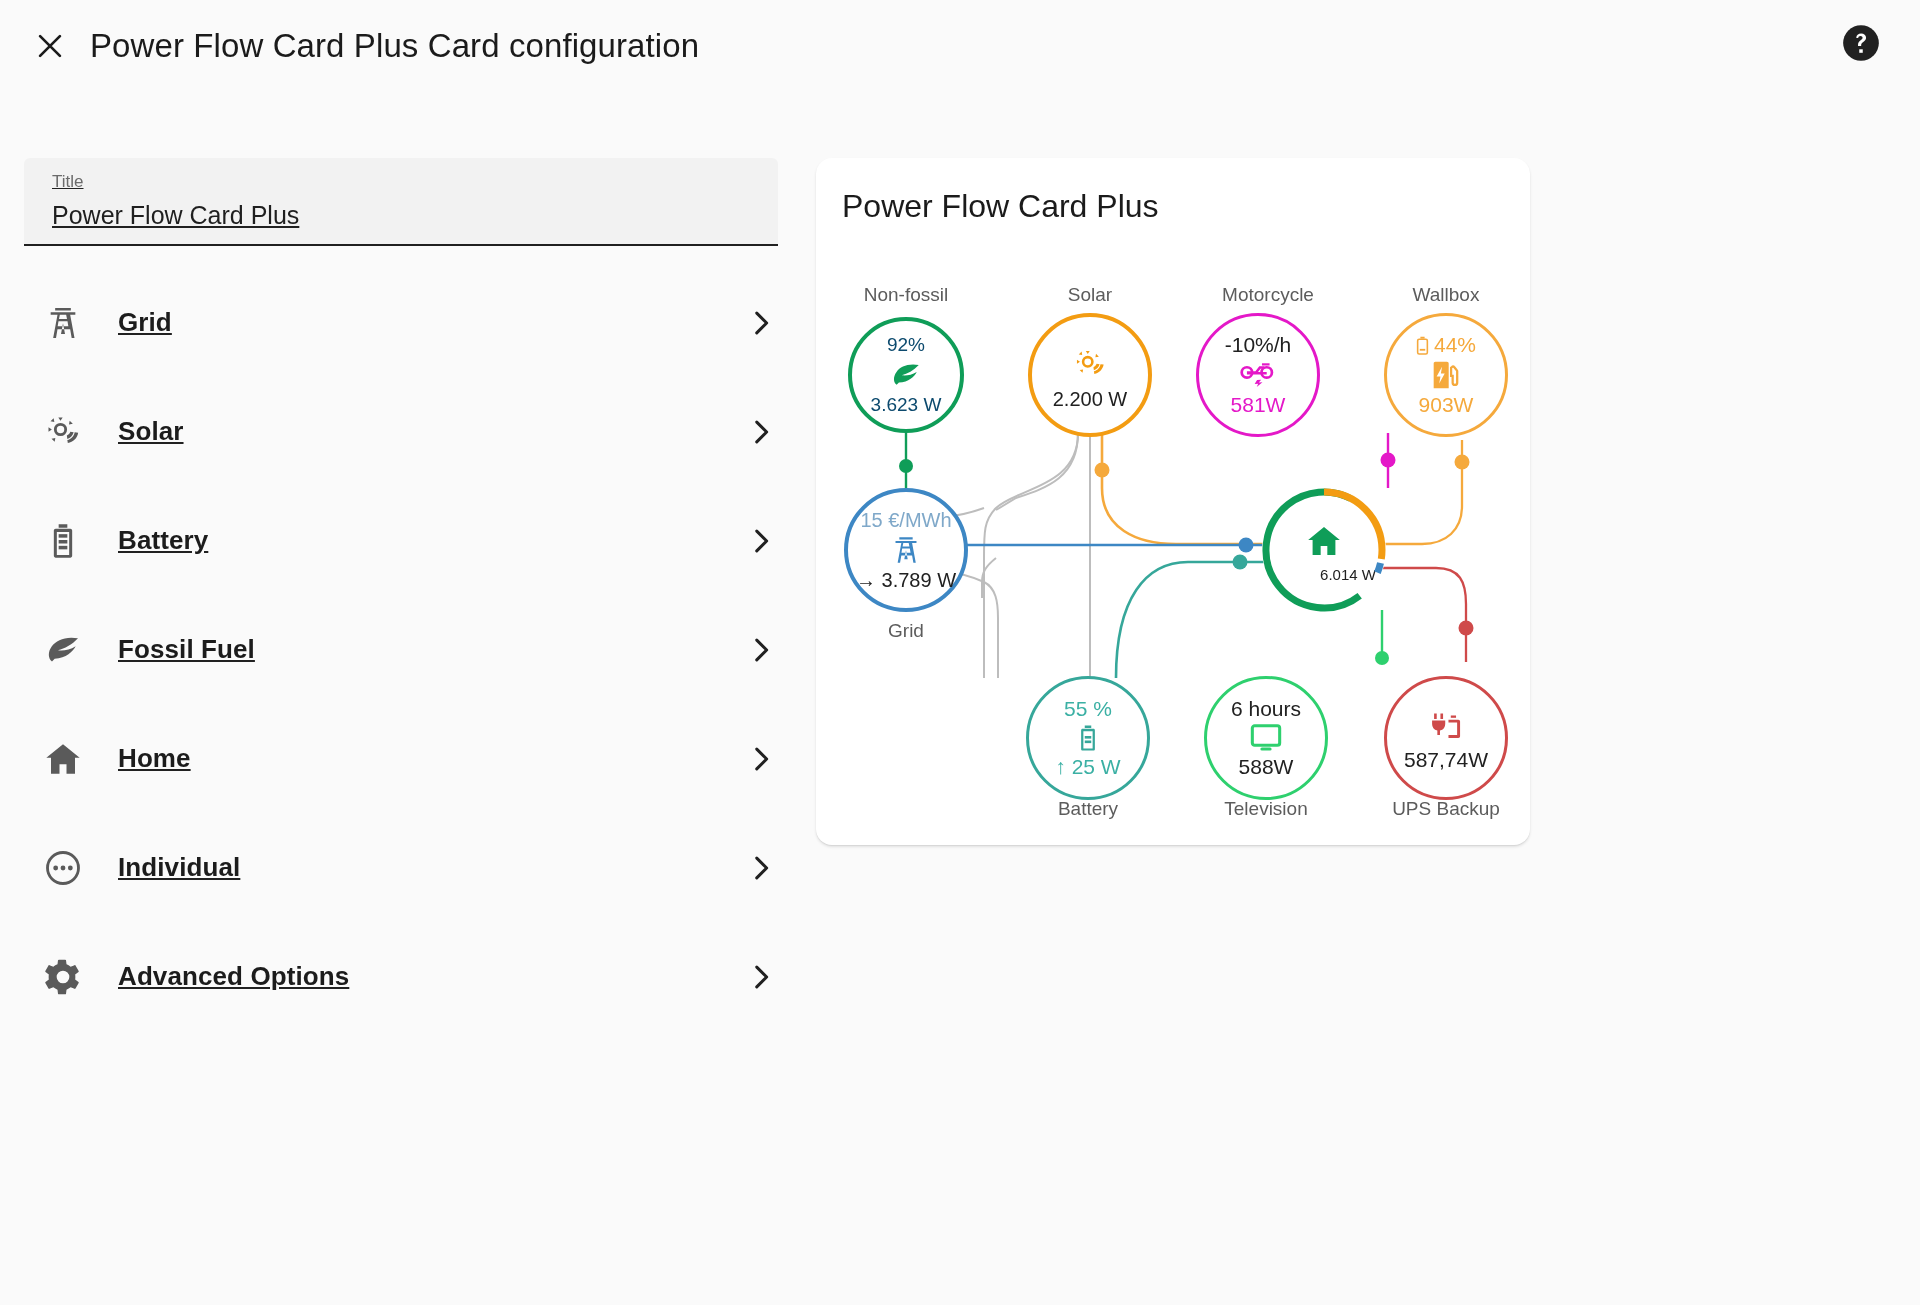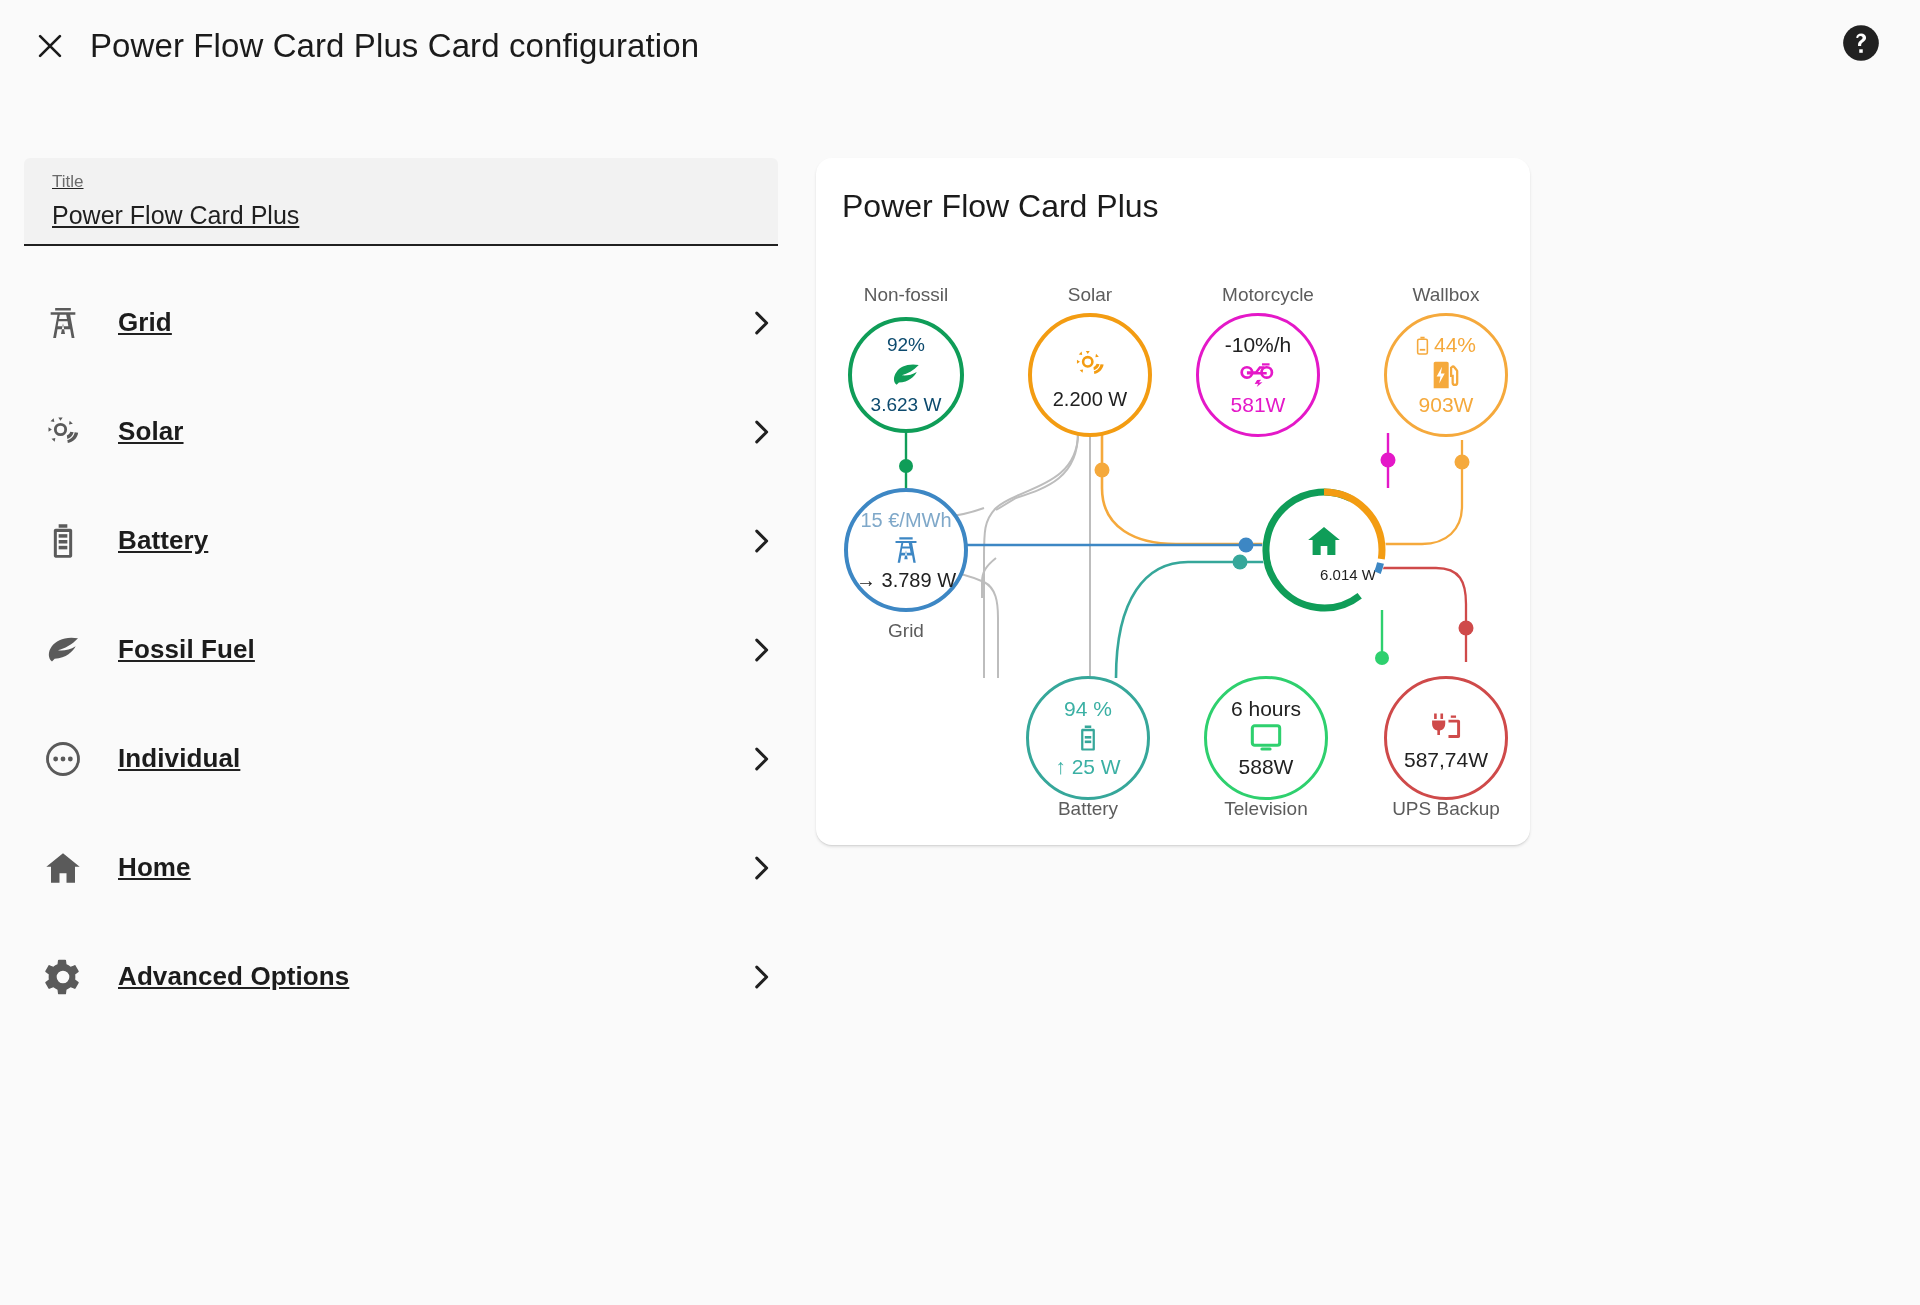--- a/index.html
+++ b/index.html
@@ -206,42 +206,42 @@
       <span class="nav-label">Fossil Fuel</span>
       <span class="nav-chevron">
         <svg width="34" height="34" viewBox="0 0 24 24">
             <path d="M9 5l7 7-7 7" stroke="#202020" stroke-width="2.1" fill="none" stroke-linecap="round" stroke-linejoin="round"></path>
           </svg>
       </span>
     </div>
 
     <div class="nav-row">
       <span class="nav-icon">
+        <svg width="40" height="40" viewBox="0 0 24 24" fill="#5a5a5a">
+          <path d="M12 3.2 2 11.3h2.8v9.5h5.1v-5.6h4.2v5.6h5.1v-9.5H22z"></path>
+        </svg>
+      </span>
+      <span class="nav-label">Home</span>
+      <span class="nav-chevron">
+        <svg width="34" height="34" viewBox="0 0 24 24">
+            <path d="M9 5l7 7-7 7" stroke="#202020" stroke-width="2.1" fill="none" stroke-linecap="round" stroke-linejoin="round"></path>
+          </svg>
+      </span>
+    </div>
+
+    <div class="nav-row">
+      <span class="nav-icon">
         <svg width="40" height="40" viewBox="0 0 24 24">
           <circle cx="12" cy="12" r="9.3" fill="none" stroke="#5a5a5a" stroke-width="1.7"></circle>
           <circle cx="7.6" cy="12" r="1.45" fill="#5a5a5a"></circle>
           <circle cx="12" cy="12" r="1.45" fill="#5a5a5a"></circle>
           <circle cx="16.4" cy="12" r="1.45" fill="#5a5a5a"></circle>
         </svg>
       </span>
       <span class="nav-label">Individual</span>
-      <span class="nav-chevron">
-        <svg width="34" height="34" viewBox="0 0 24 24">
-            <path d="M9 5l7 7-7 7" stroke="#202020" stroke-width="2.1" fill="none" stroke-linecap="round" stroke-linejoin="round"></path>
-          </svg>
-      </span>
-    </div>
-
-    <div class="nav-row">
-      <span class="nav-icon">
-        <svg width="40" height="40" viewBox="0 0 24 24" fill="#5a5a5a">
-          <path d="M12 3.2 2 11.3h2.8v9.5h5.1v-5.6h4.2v5.6h5.1v-9.5H22z"></path>
-        </svg>
-      </span>
-      <span class="nav-label">Home</span>
       <span class="nav-chevron">
         <svg width="34" height="34" viewBox="0 0 24 24">
             <path d="M9 5l7 7-7 7" stroke="#202020" stroke-width="2.1" fill="none" stroke-linecap="round" stroke-linejoin="round"></path>
           </svg>
       </span>
     </div>
 
     <div class="nav-row">
       <span class="nav-icon">
         <svg width="40" height="40" viewBox="0 0 24 24" fill="#5a5a5a">
@@ -379,21 +379,21 @@
       </svg>
       <span class="glyph" style="margin-top:8px;">
         <svg width="38" height="38" viewBox="0 0 24 24" fill="#0f9d58">
           <path d="M12 3.2 2 11.3h2.8v9.5h5.1v-5.6h4.2v5.6h5.1v-9.5H22z"></path>
         </svg>
       </span>
       <span class="bot-line t-dark" style="font-size:15px;margin-top:2px;margin-left:48px;">6.014 W</span>
     </div>
 
     <div class="node sz-big b-teal" style="left:210px; top:518px;">
-      <span class="top-line t-teal" style="font-size:21px;">94 %</span>
+      <span class="top-line t-teal" style="font-size:21px;">55 %</span>
       <span class="glyph">
         <svg width="30" height="32" viewBox="0 0 24 24" fill="#36a79a">
           <path d="M9.4 2h5.2v2H9.4zM7.6 4.6h8.8c.6 0 1.1.5 1.1 1.1v15.2c0 .6-.5 1.1-1.1 1.1H7.6c-.6 0-1.1-.5-1.1-1.1V5.7c0-.6.5-1.1 1.1-1.1m.7 2v13.8h7.4V6.6z"></path>
           <rect x="9.4" y="10.4" width="5.2" height="2.1"></rect>
           <rect x="9.4" y="14" width="5.2" height="2.1"></rect>
         </svg>
       </span>
       <span class="bot-line t-teal" style="font-size:21px;">↑ 25 W</span>
     </div>
     <div class="node-caption" style="left:210px; top:640px; width:124px;">Battery</div>

